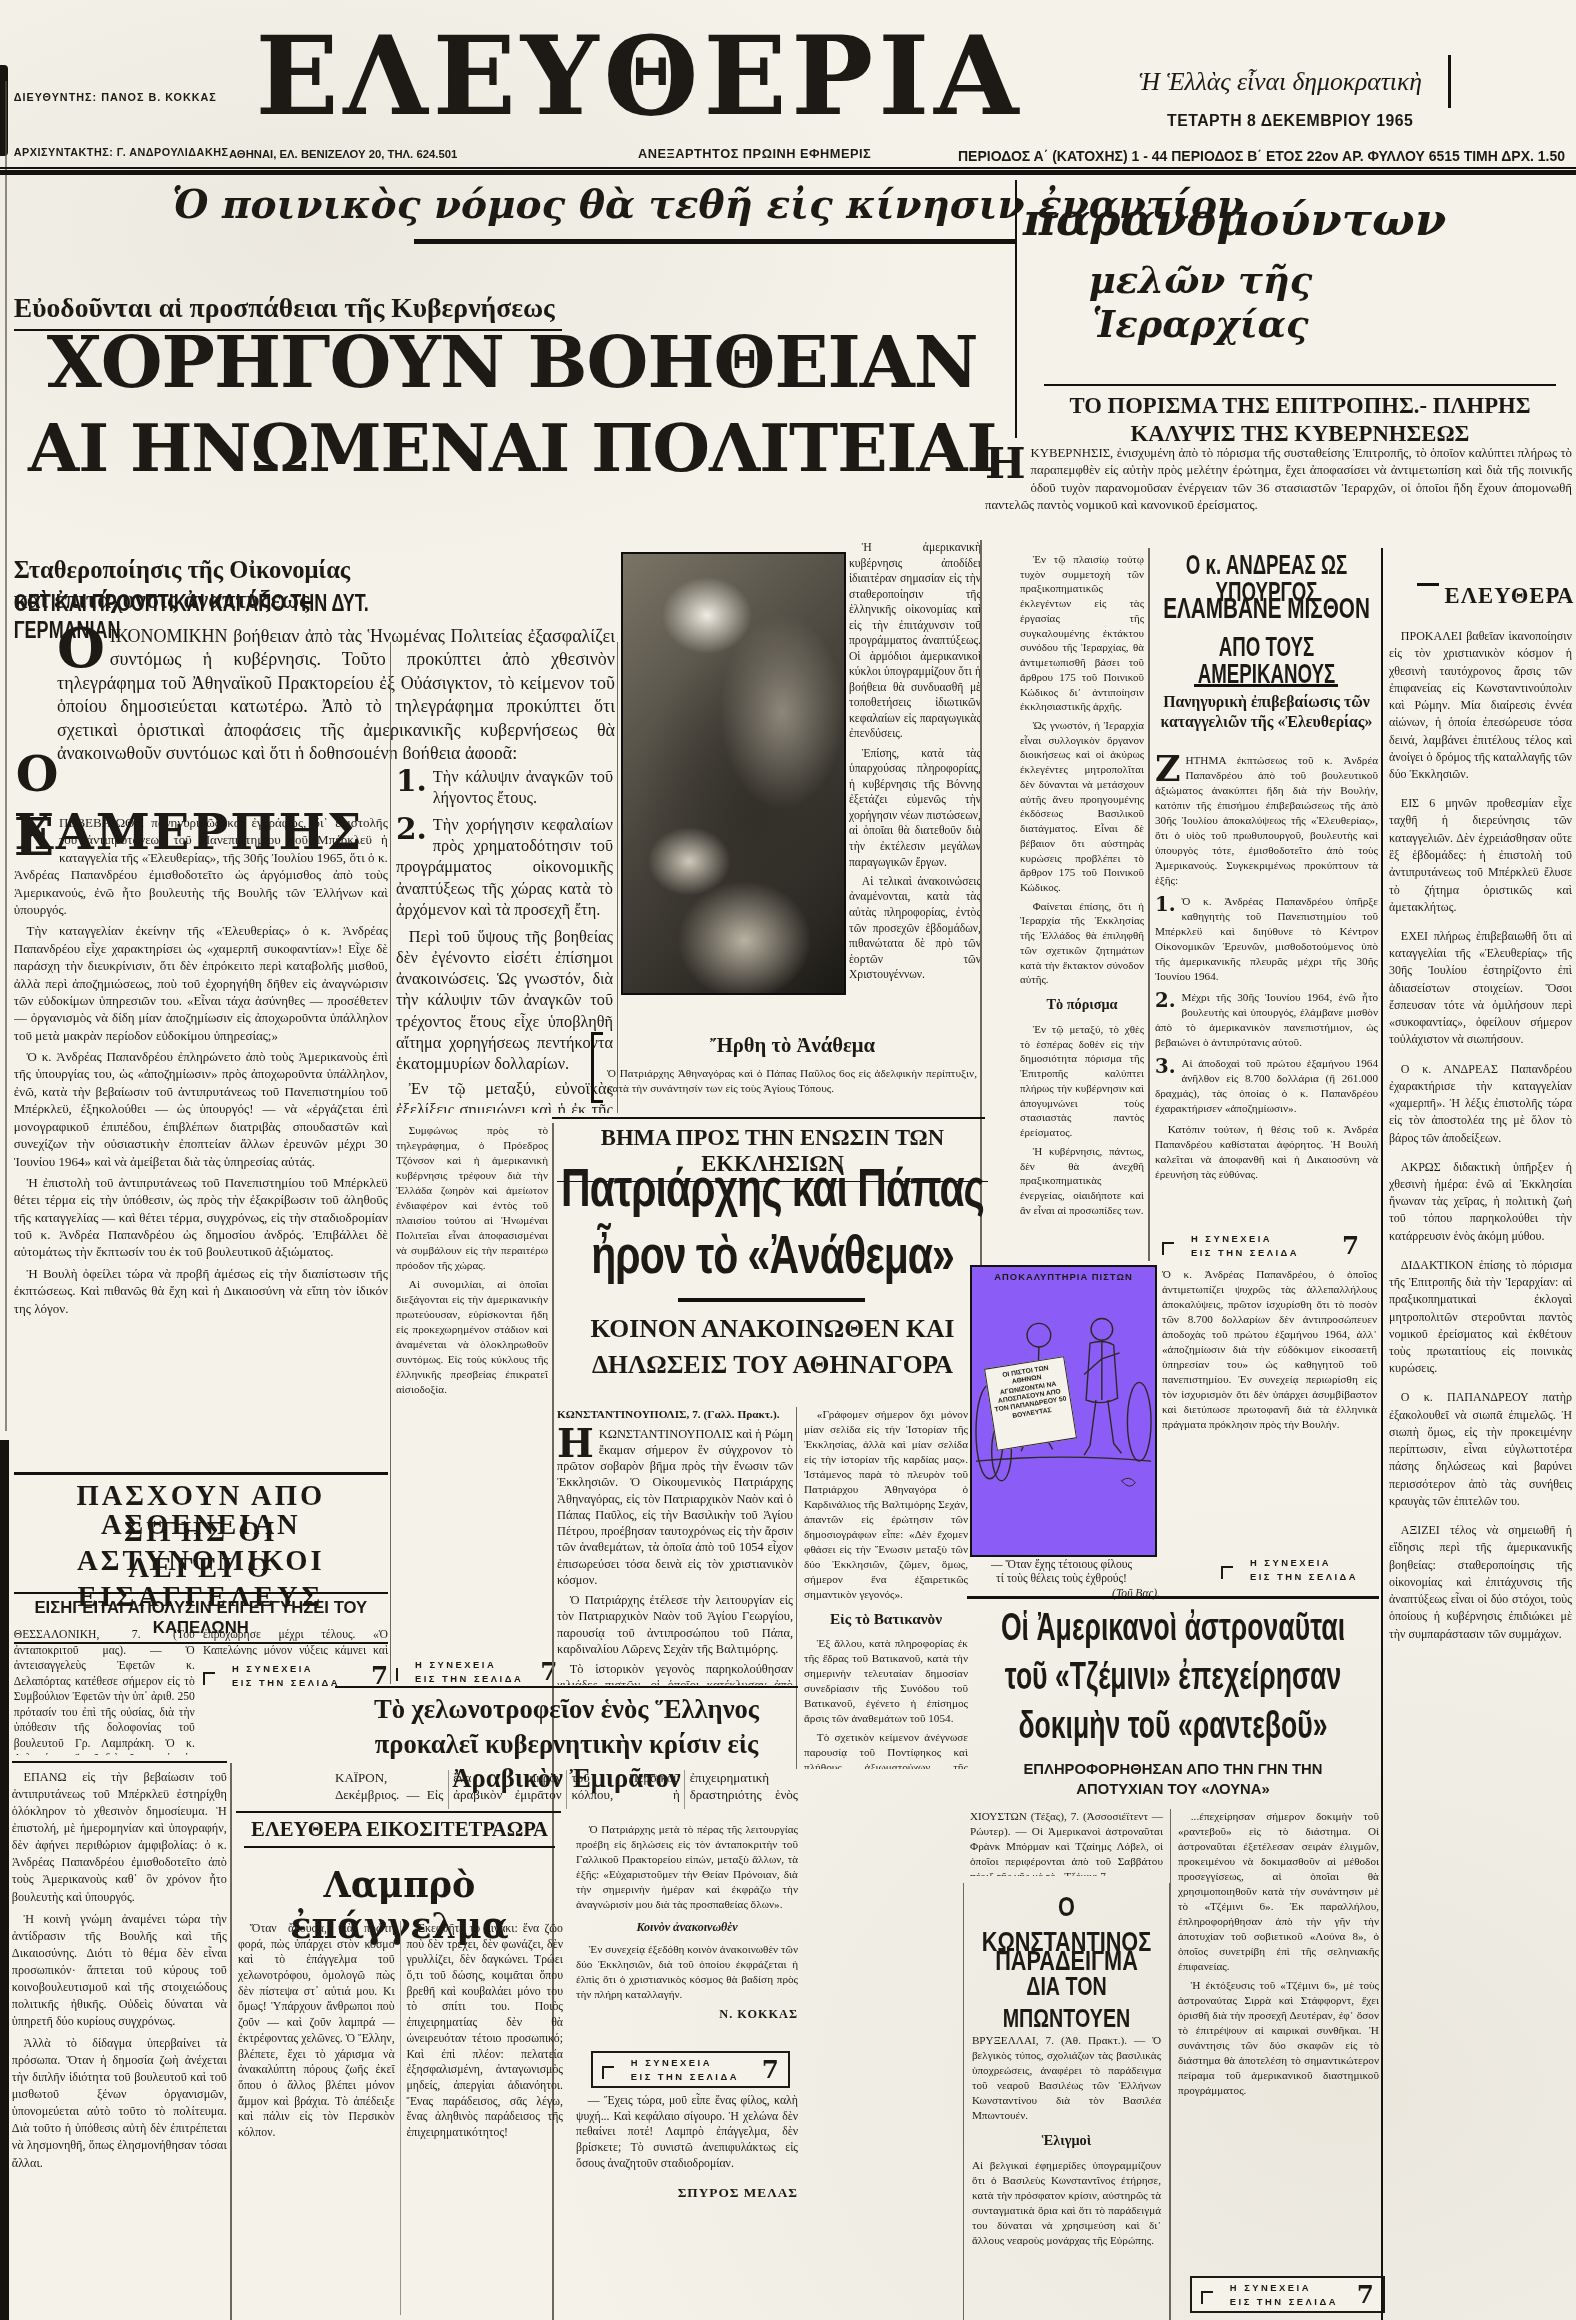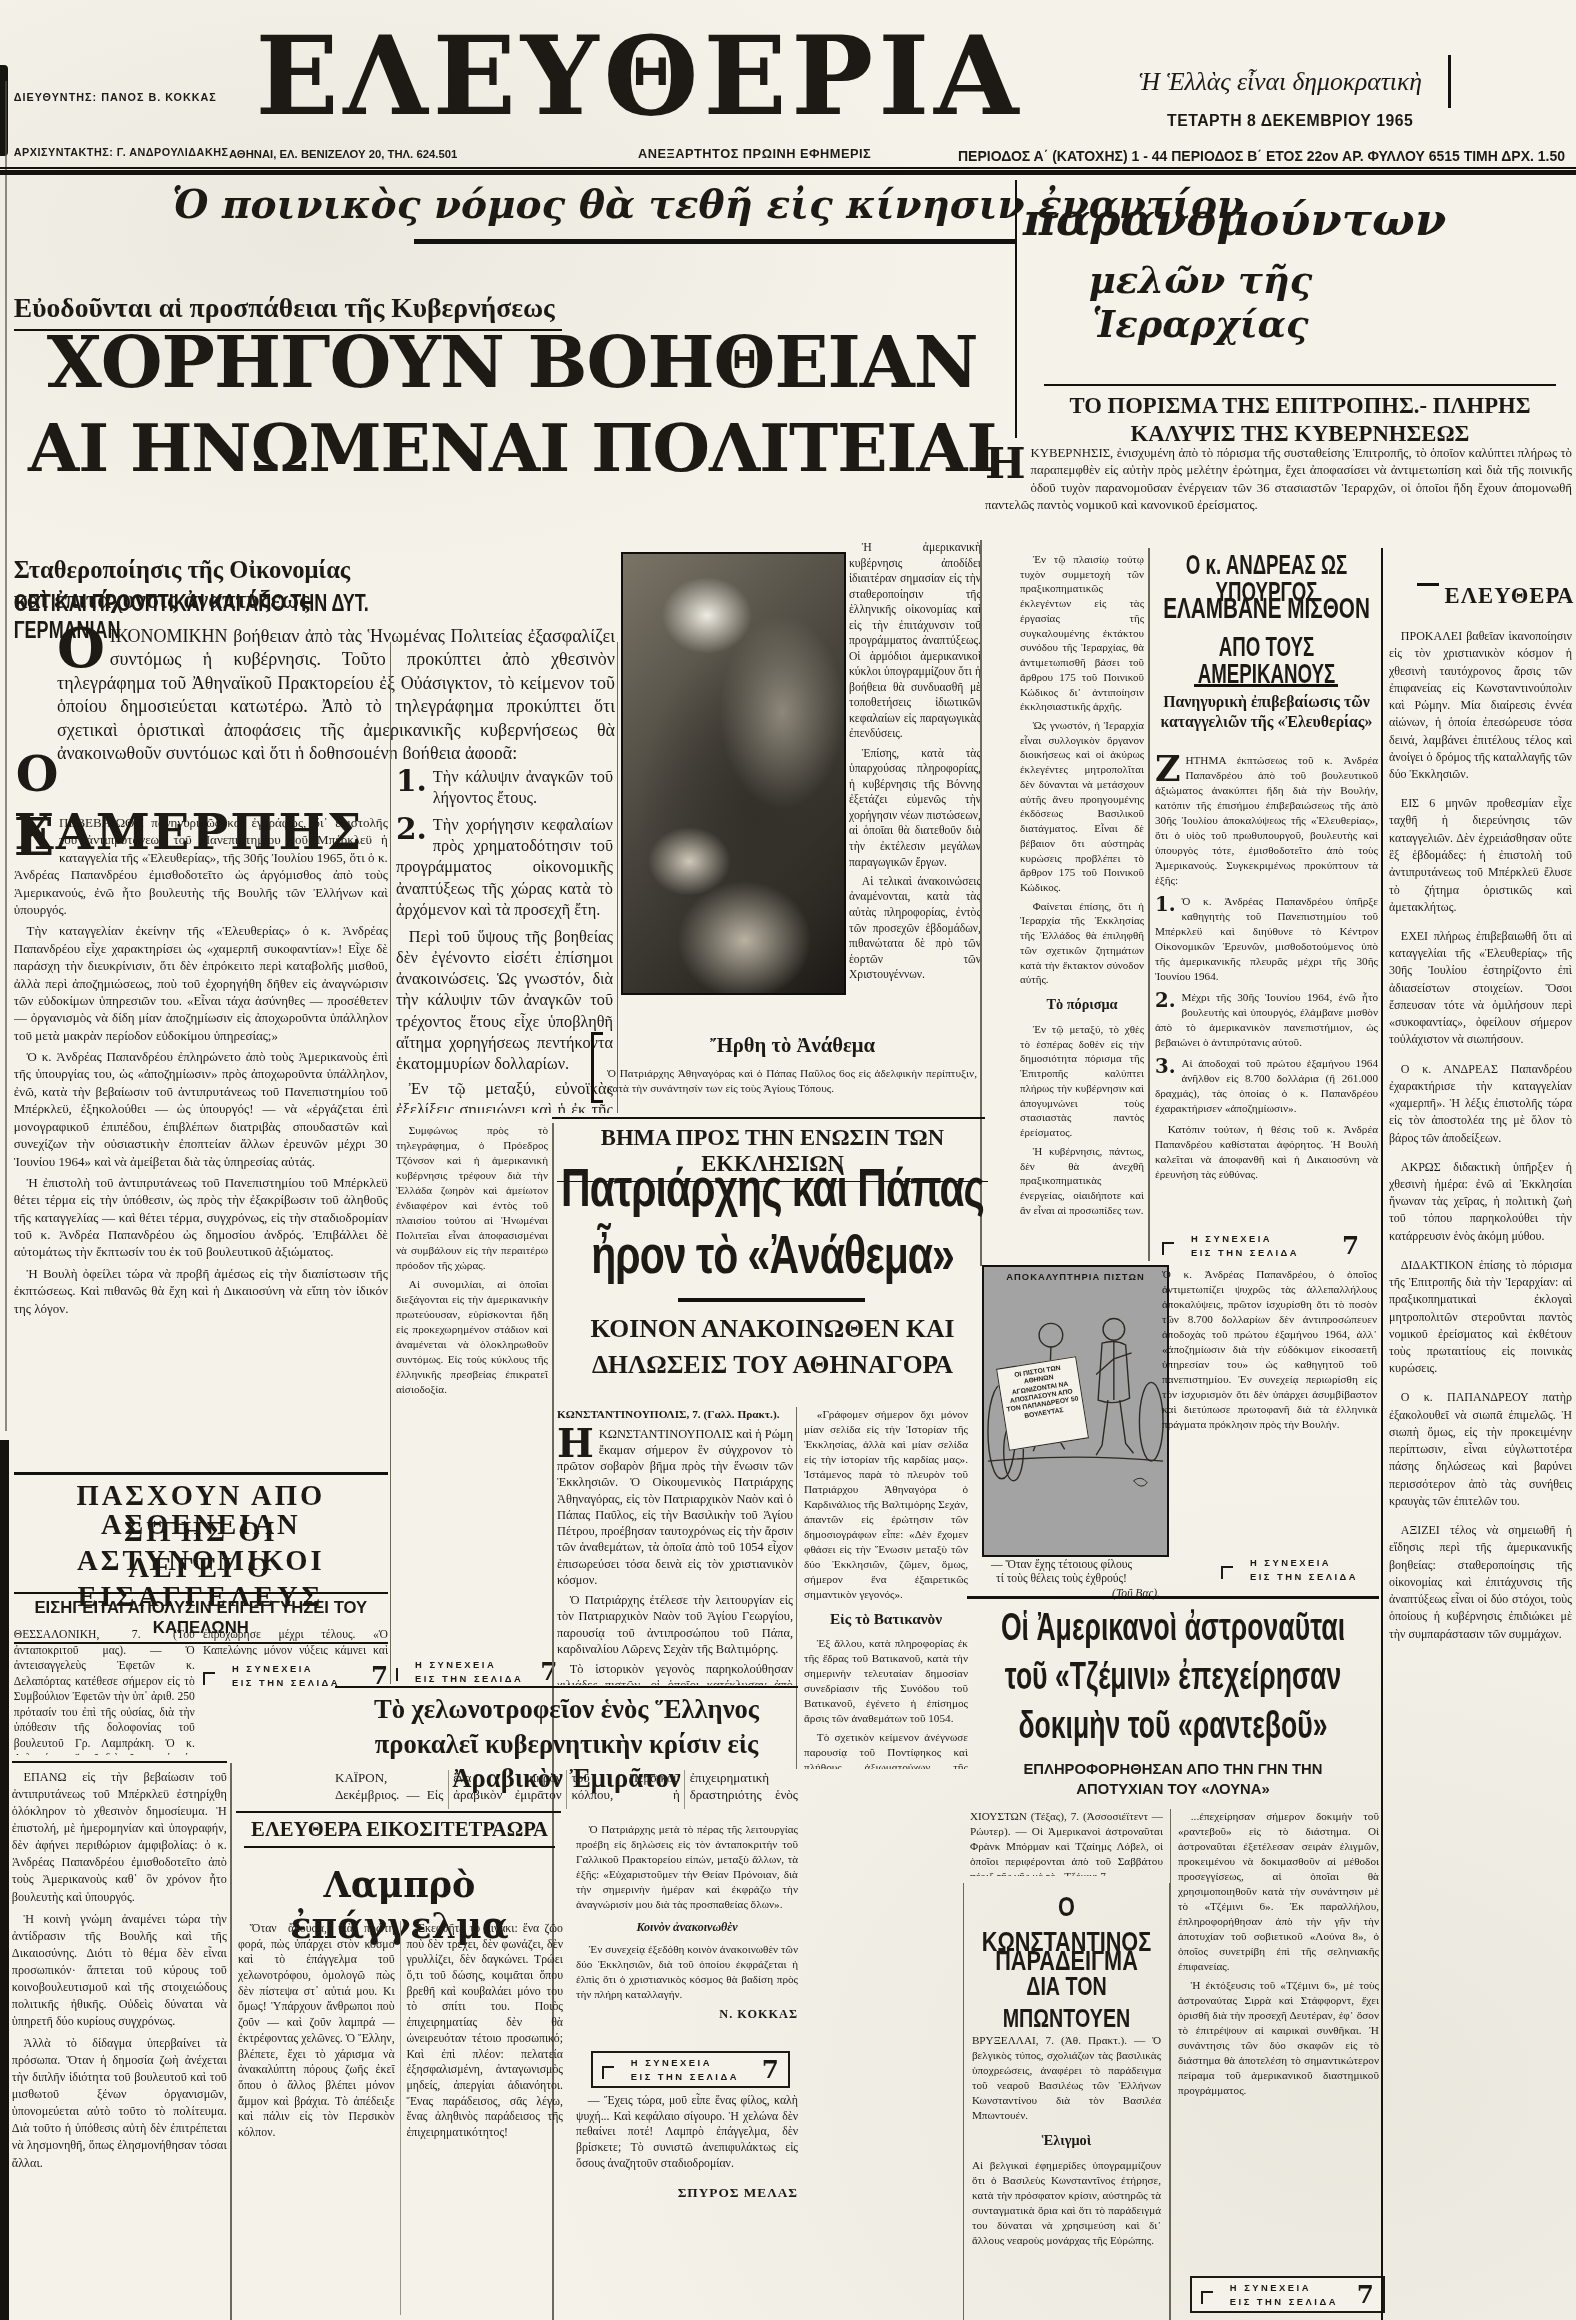--- a/index.html
+++ b/index.html
@@ -164,21 +164,21 @@
         <p style="text-indent:0;">Αἱ ἀποδοχαὶ τοῦ πρώτου ἑξαμήνου 1964 ἀνῆλθον εἰς 8.700 δολλάρια (ἢ 261.000 δραχμάς), τὰς ὁποίας ὁ κ. Παπανδρέου ἐχαρακτήρισεν «ἀποζημίωσιν».</p>
       </div>
     <p>Κατόπιν τούτων, ἡ θέσις τοῦ κ. Ἀνδρέα Παπανδρέου καθίσταται ἀφόρητος. Ἡ Βουλὴ καλεῖται νὰ ἀποφανθῆ καὶ ἡ Δικαιοσύνη νὰ ἐρευνήση τὰς εὐθύνας.</p>
   </div>
   <div class="abs cnote" style="left:1162px;top:1231px;width:197px;">
     <span class="corner"></span>
     <span class="txt"><span>Η ΣΥΝΕΧΕΙΑ</span><br><span>ΕΙΣ ΤΗΝ ΣΕΛΙΔΑ</span></span>
     <span class="pg">7</span>
   </div>
 
-  <div class="abs" style="left:970px;top:1265px;width:183px;height:288px;border:2px solid #14120f;background:#a3a3a3;margin-left:12px;">
+  <div class="abs" style="left:970px;top:1265px;width:183px;height:288px;border:2px solid #14120f;background:#8b5cf6;">
     <div class="sans b c" style="font-size:9.4px;letter-spacing:1px;padding-top:3.9px;">ΑΠΟΚΑΛΥΠΤΗΡΙΑ ΠΙΣΤΩΝ</div>
     <svg width="179" height="244" viewBox="0 0 182 248" style="display:block;margin:2px auto 0;">
       <g fill="none" stroke="#2c2923" stroke-width="1.4">
         <ellipse cx="16" cy="150" rx="14" ry="48"></ellipse>
         <ellipse cx="28" cy="170" rx="10" ry="30"></ellipse>
         <ellipse cx="168" cy="140" rx="12" ry="40"></ellipse>
         <circle cx="66" cy="52" r="12"></circle>
         <path d="M66 64 L64 120 M64 84 L44 108 M64 84 L86 96"></path>
         <path d="M58 120 L52 160 L48 170 M70 120 L74 158 L80 168"></path>
         <circle cx="130" cy="46" r="11"></circle>

